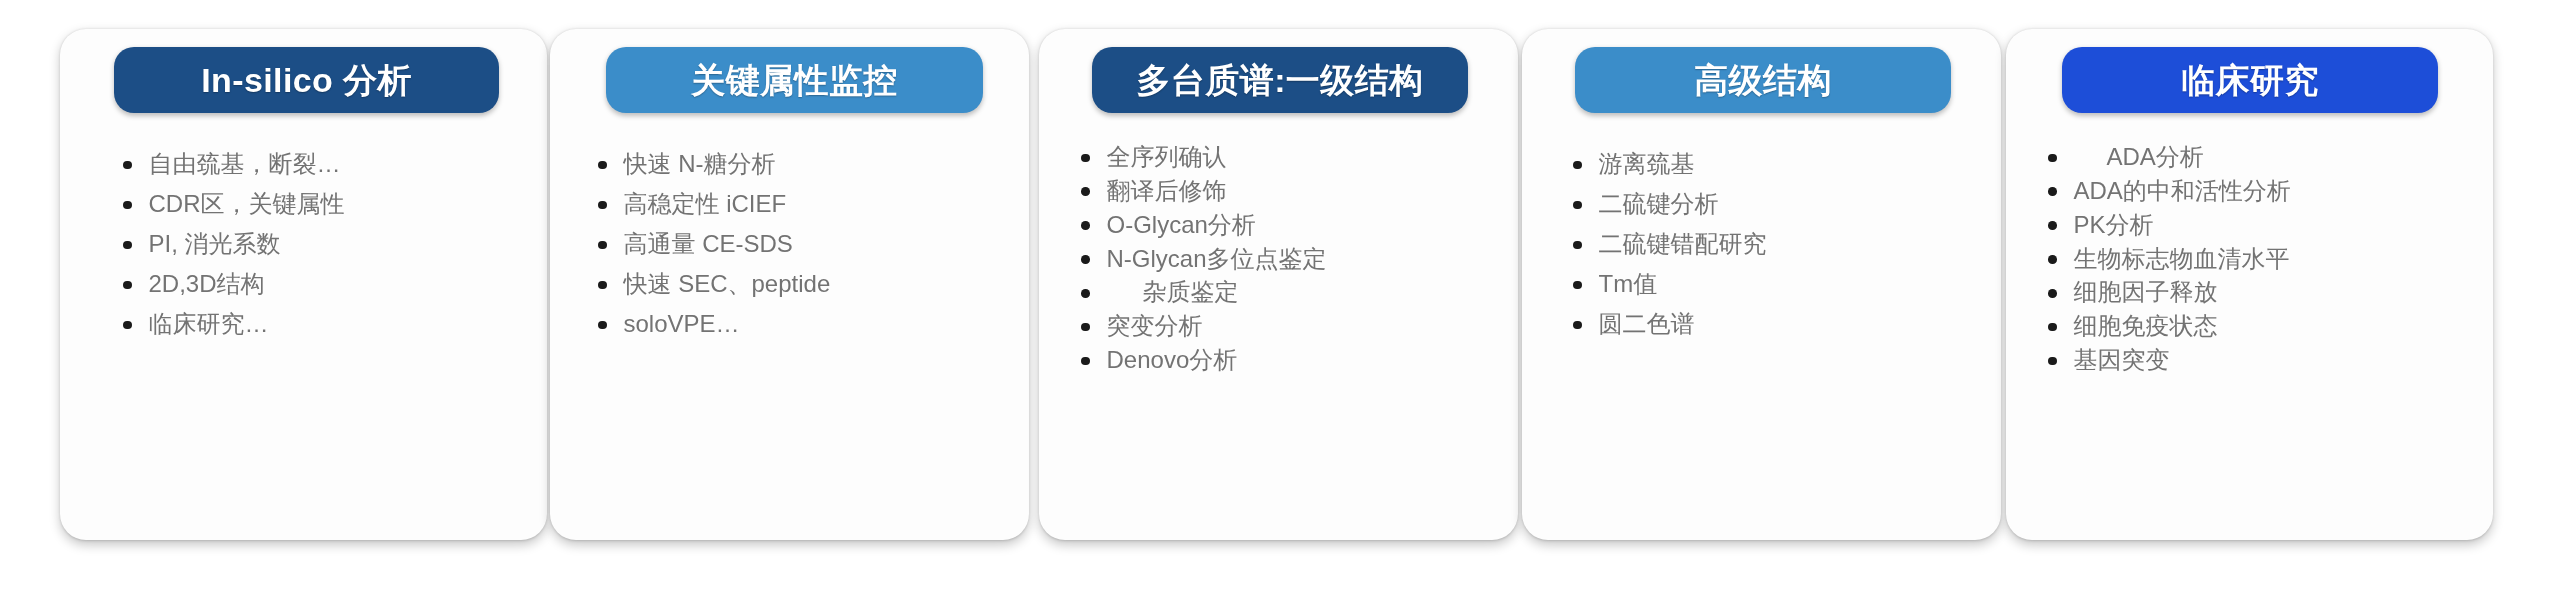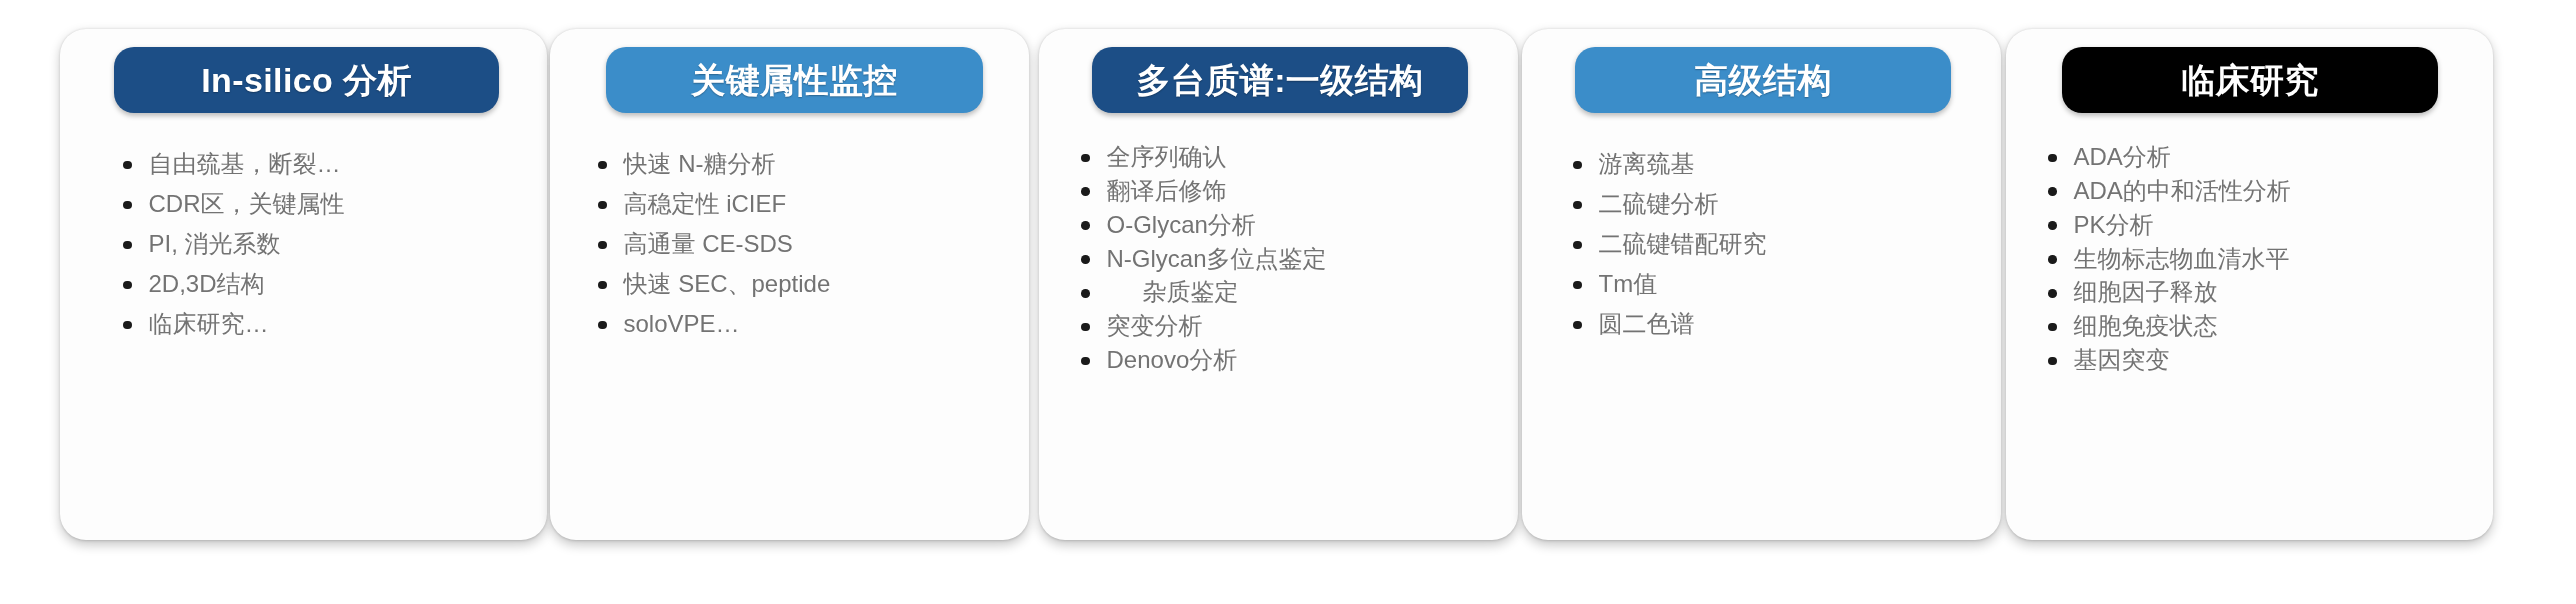--- a/index.html
+++ b/index.html
@@ -204,25 +204,25 @@
         <span class="bullet-text">Tm值</span>
       </li>
       <li class="bullet-row">
         <span class="bullet-dot"></span>
         <span class="bullet-text">圆二色谱</span>
       </li>
     </ul>
   </div>
 
   <div class="card" style="left:2006px; top:29px; width:487px; height:511px;">
-    <div class="pill" style="left:56px; top:18px; width:376px; height:66px; background:#000000;">
+    <div class="pill" style="left:56px; top:18px; width:376px; height:66px; background:#1d4ed8;">
       <span class="pill-label">临床研究</span>
     </div>
     <ul class="bullets" style="left:42px; top:113px; width:440px;">
-      <li class="bullet-row" style="margin-bottom:4.6px;">
+      <li class="bullet-row" style="margin-bottom:4.6px;gap:33px;">
         <span class="bullet-dot"></span>
         <span class="bullet-text">ADA分析</span>
       </li>
       <li class="bullet-row" style="margin-bottom:4.6px;">
         <span class="bullet-dot"></span>
         <span class="bullet-text">ADA的中和活性分析</span>
       </li>
       <li class="bullet-row" style="margin-bottom:4.6px;">
         <span class="bullet-dot"></span>
         <span class="bullet-text">PK分析</span>

